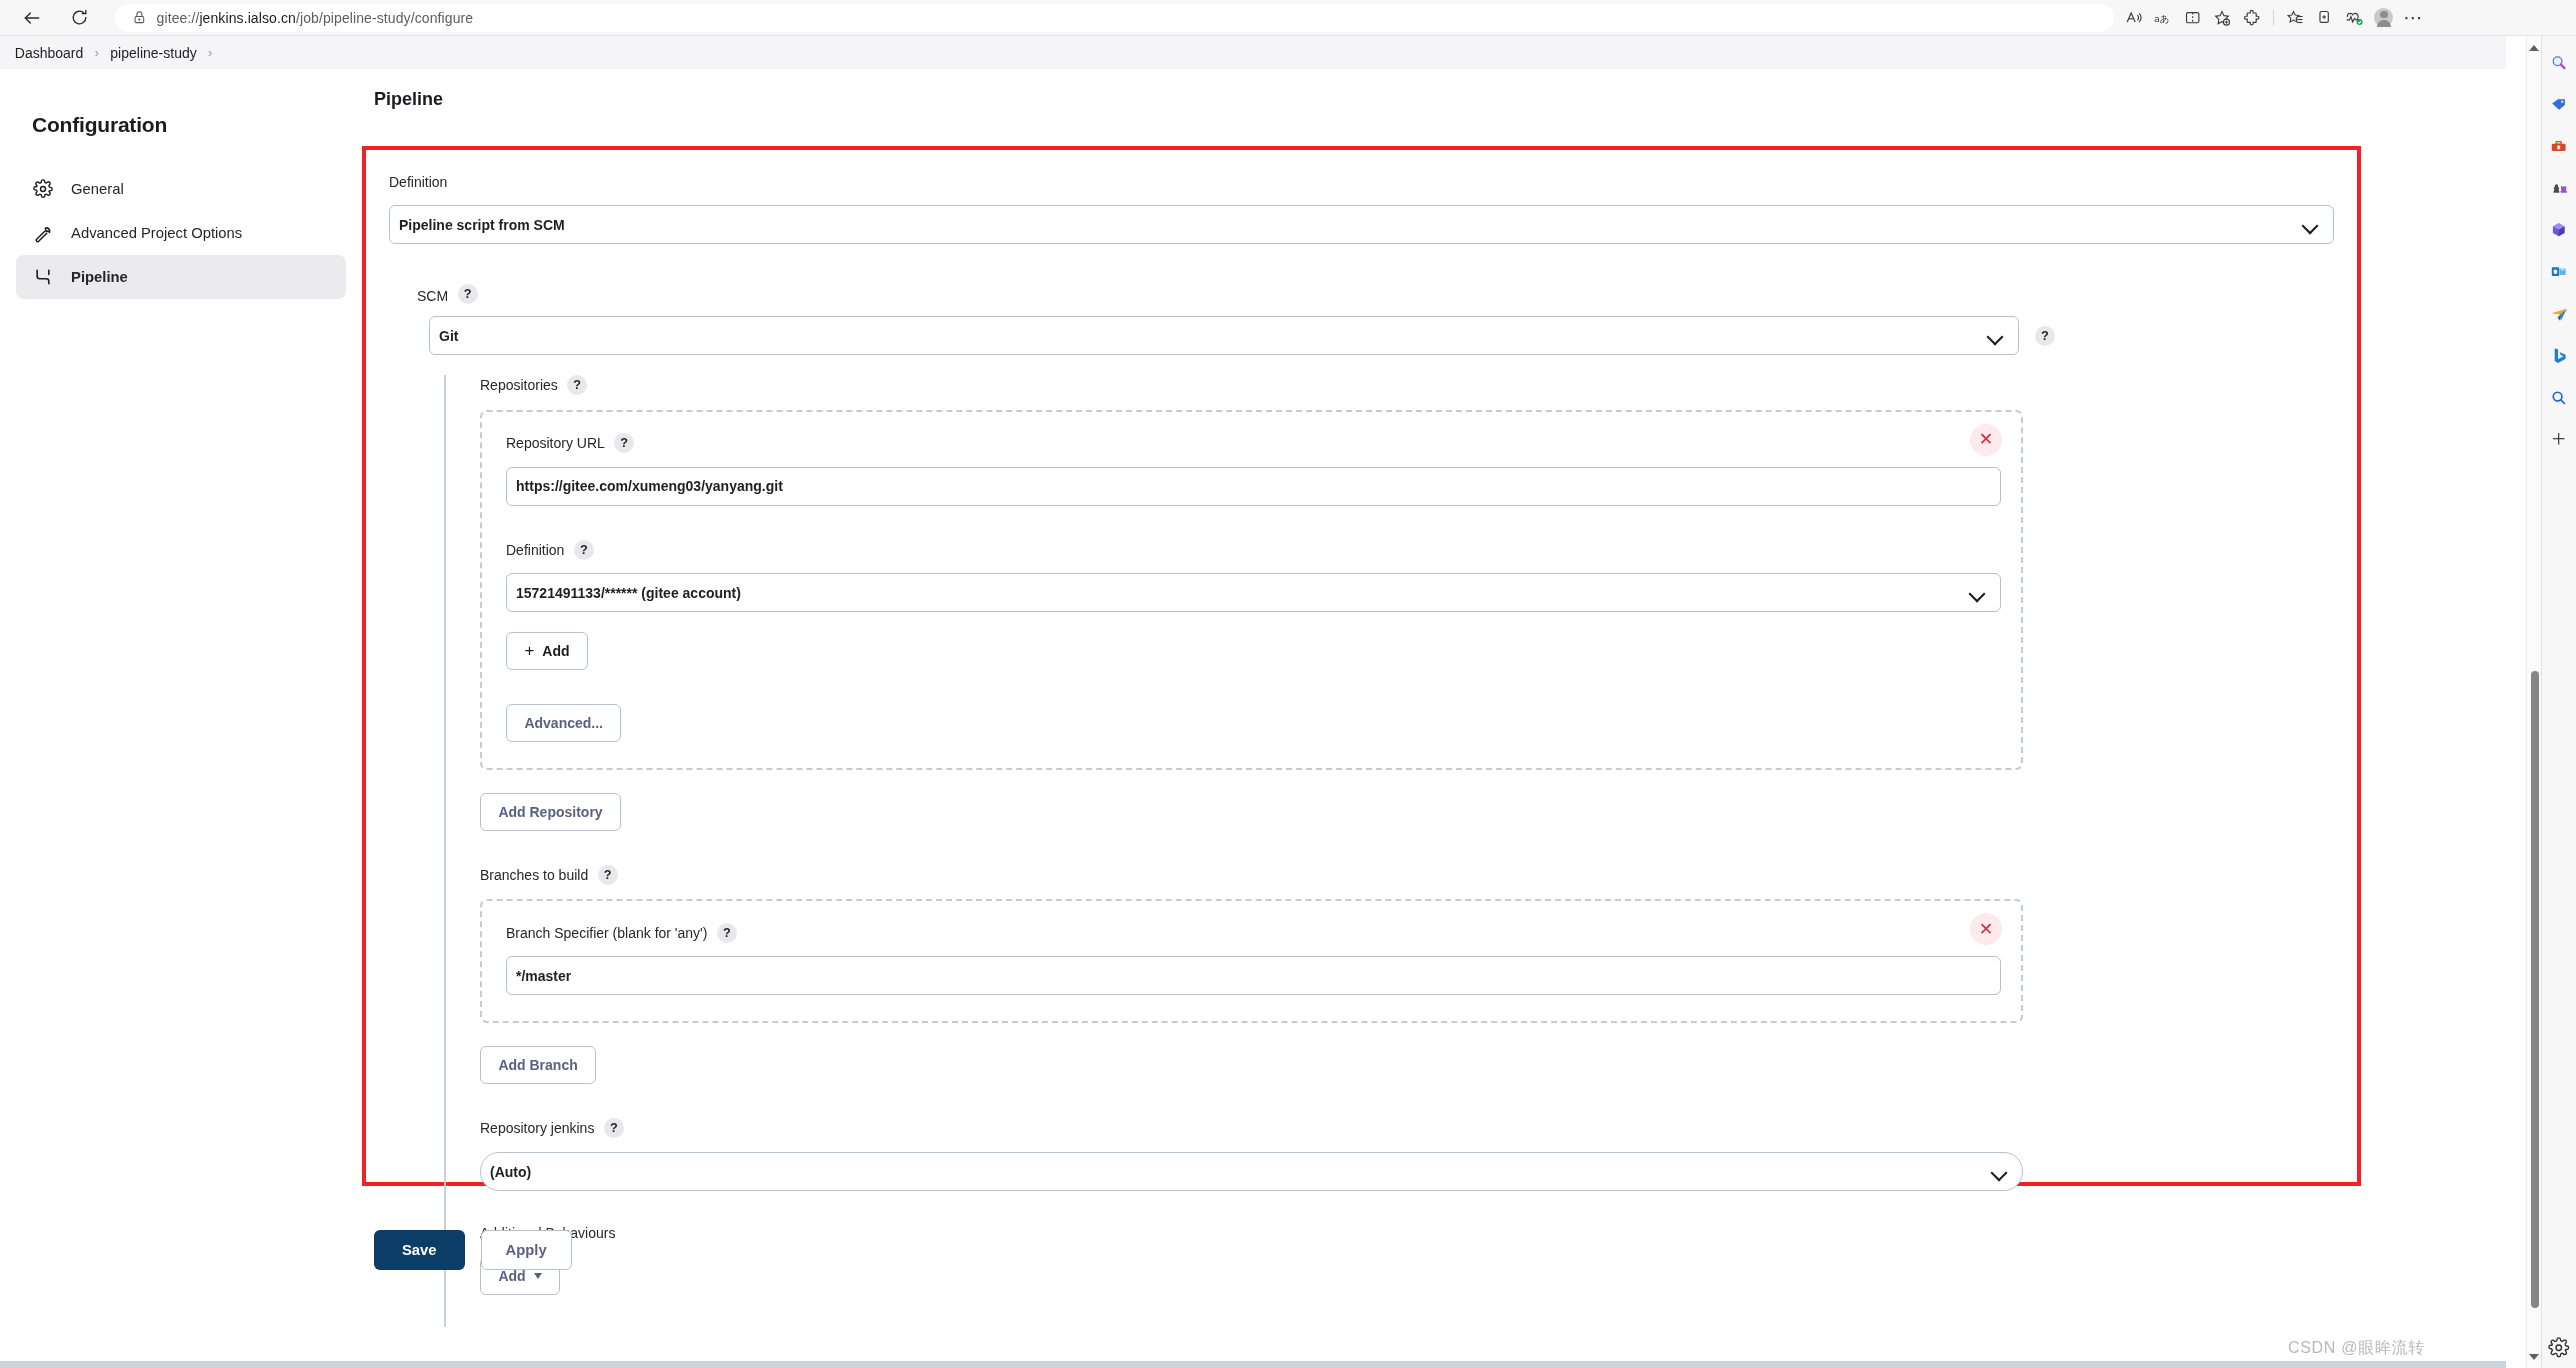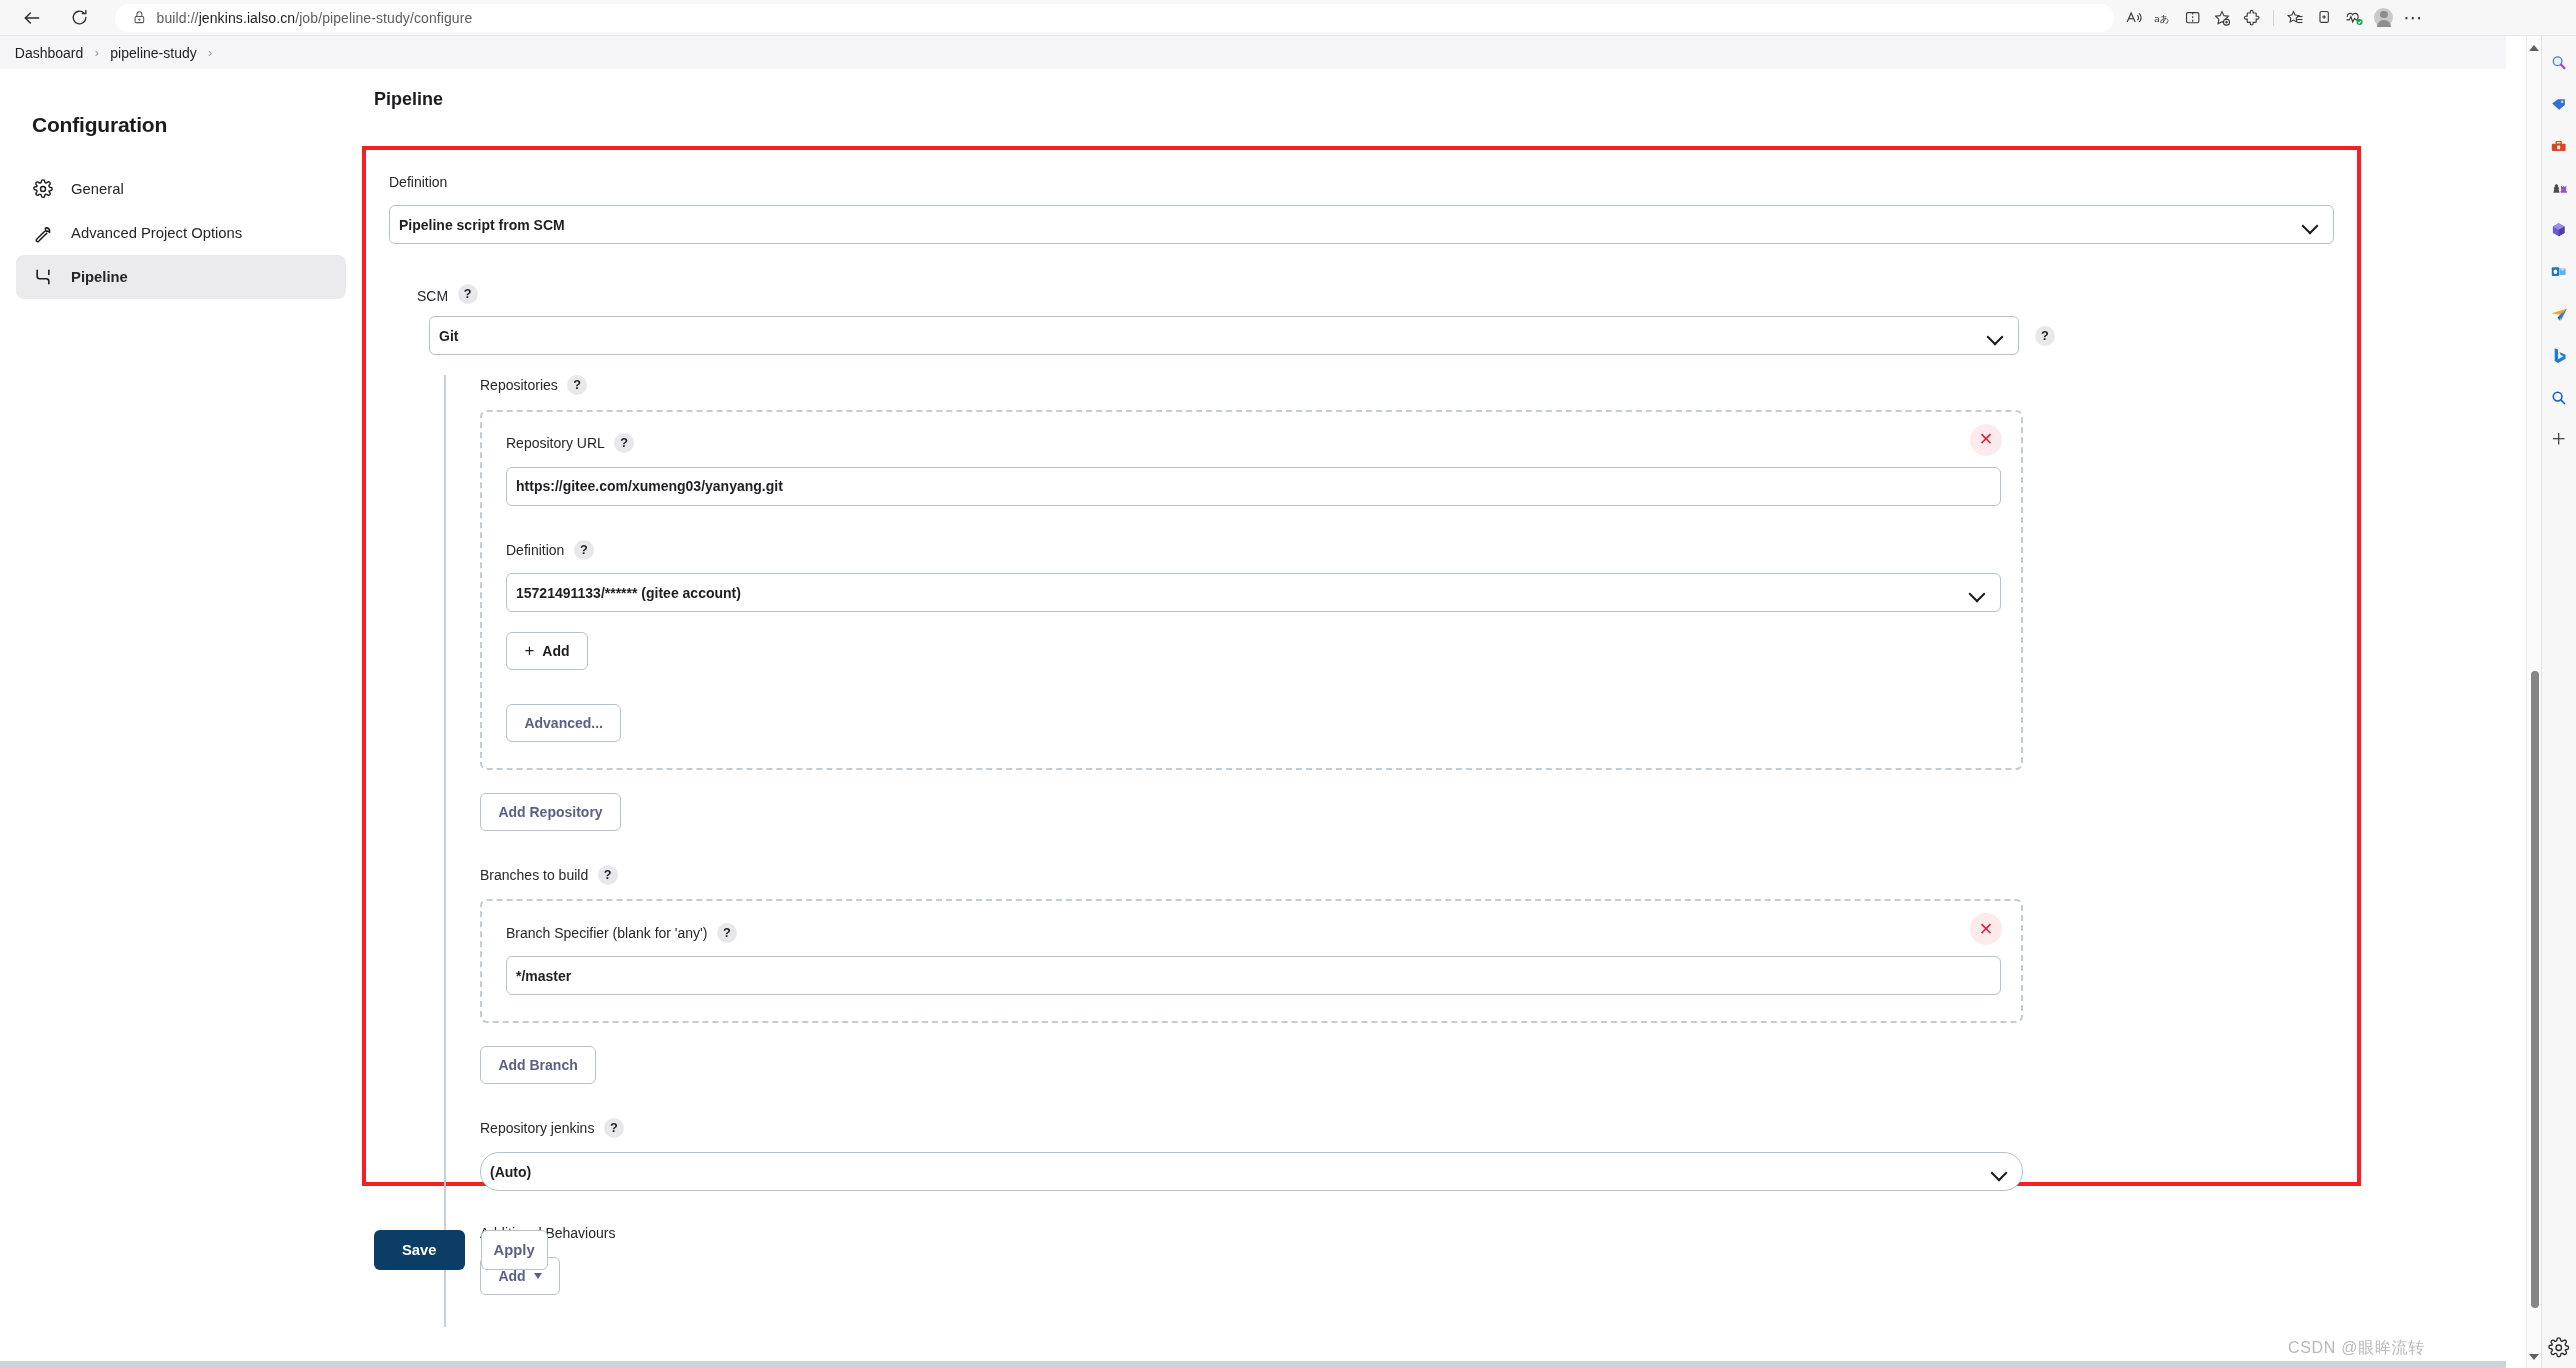--- a/index.html
+++ b/index.html
@@ -244,21 +244,21 @@
     padding-left: 12px;
   }
   .btn-save {
     height: 40px; padding: 0 28px;
     background: #0b3d66; color: #ffffff;
     border: none; border-radius: 6px;
     font-size: 14.8px; font-weight: 700;
     display: inline-flex; align-items: center; justify-content: center;
   }
   .btn-apply {
-    height: 40px; padding: 0 12px; margin-left: 16px;
+    height: 40px; padding: 0 24px; margin-left: 16px;
     background: #ffffff; color: #5b5f84;
     border: 1.3px solid #b6c2cb; border-radius: 6px;
     font-size: 14.8px; font-weight: 700;
     display: inline-flex; align-items: center; justify-content: center;
   }
 
   
   .scrollbar {
     position: absolute; top: 36px; right: 35px;
     width: 14.8px; height: 1333px;
@@ -307,21 +307,21 @@
 
   <div class="omnibox">
     <span class="lock-icon">
       <svg width="14.8" height="14.8" viewBox="0 0 24 24" fill="none" stroke="#555" stroke-width="1.7">
           <rect x="5" y="10.5" width="14" height="10" rx="2"></rect>
           <path d="M8 10.5V7a4 4 0 0 1 8 0v3.5"></path>
           <circle cx="12" cy="15.5" r="1" fill="#555"></circle>
         </svg>
     </span>
     <span class="url-text">
-      <span>build://</span><span class="host">jenkins.ialso.cn</span><span>/job/pipeline-study/configure</span>
+      <span>gitee://</span><span class="host">jenkins.ialso.cn</span><span>/job/pipeline-study/configure</span>
     </span>
   </div>
 
   <div class="chrome-icons">
     <div class="chrome-ico">
       <svg width="17.4" height="17.4" viewBox="0 0 24 24" fill="none" stroke="#3a3a3a" stroke-width="1.6">
           <path d="M3 18L8.5 5.5 14 18"></path>
           <path d="M5.4 13.5h6.2"></path>
           <path d="M17 8.5a4.5 4.5 0 0 1 0 7"></path>
           <path d="M19.5 6a8 8 0 0 1 0 12"></path>

